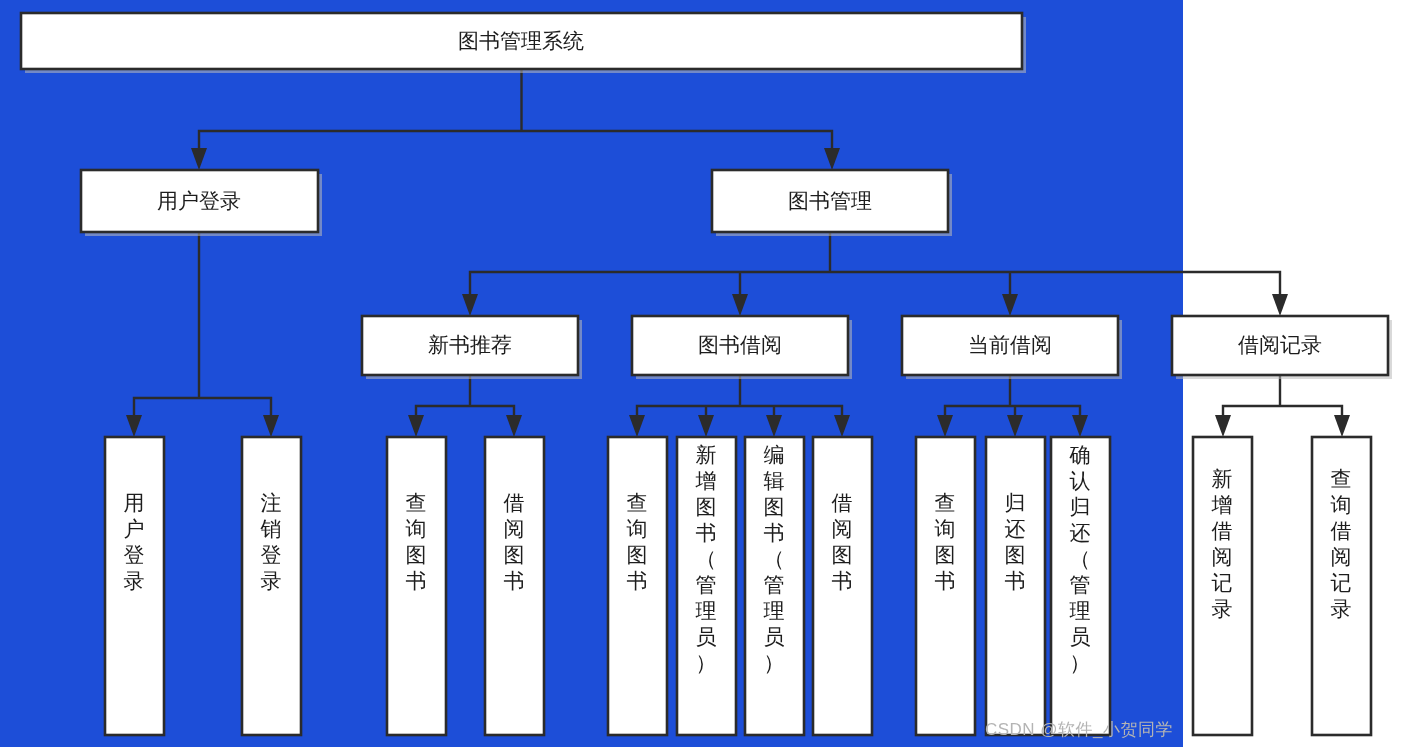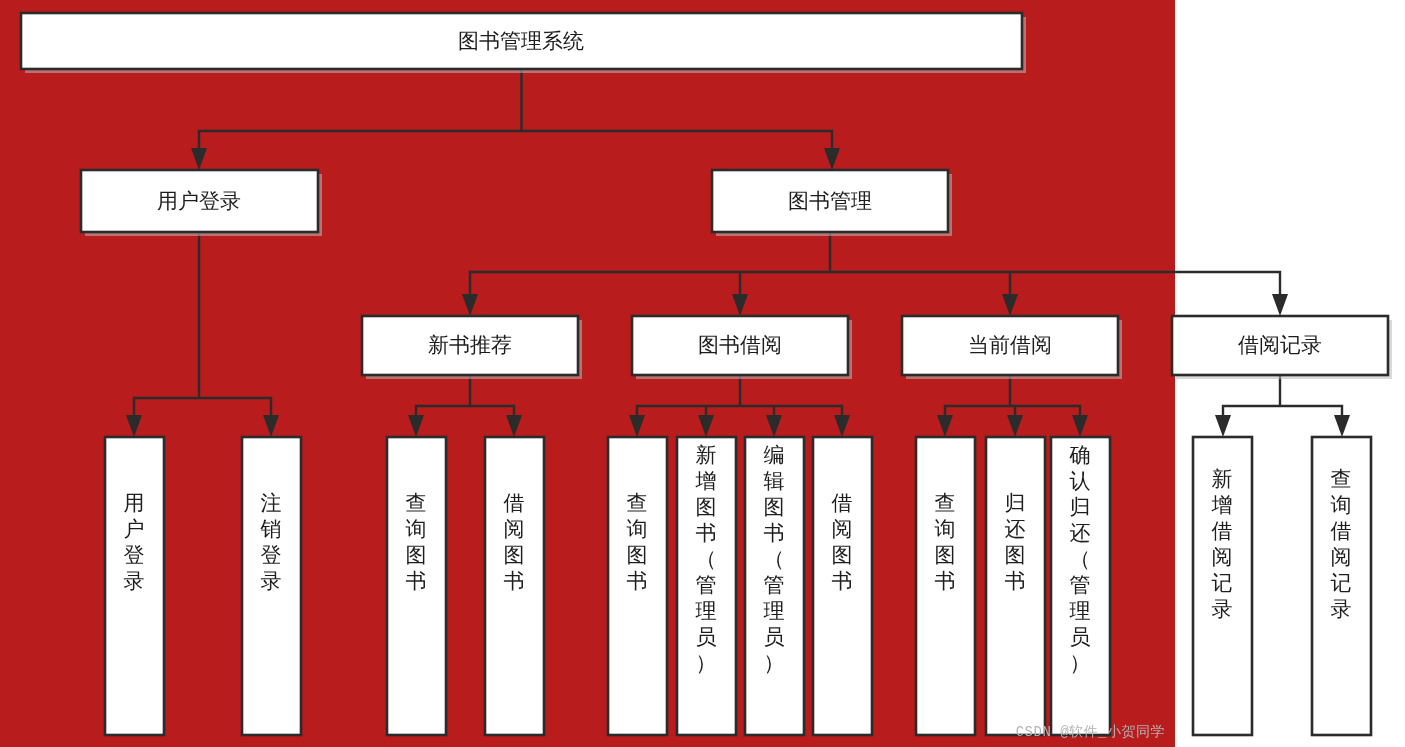--- a/index.html
+++ b/index.html
@@ -11,21 +11,22 @@
   body {
     width: 1405px;
     height: 747px;
     font-family: "Liberation Sans", "DejaVu Sans", sans-serif;
     overflow: hidden;
   }
   #diagram-root {
     position: relative;
     width: 1175px;
     height: 747px;
-    background: #b91c1c;
+    background: #1d4ed8;
+    padding-left: 8px;
   }
   svg#diagram-svg {
     position: absolute;
     left: 0;
     top: 0;
     width: 1405px;
     height: 747px;
     display: block;
   }
   .node-box {
@@ -57,22 +58,22 @@
   .node-label-v-char {
     font-family: "Liberation Sans", "DejaVu Sans", sans-serif;
     font-size: 21px;
     fill: #1d1d1d;
     text-anchor: middle;
   }
   .watermark {
     position: absolute;
     right: 10px;
     bottom: 6px;
-    font-family: Liberation Mono, monospace;
-    font-size: 14px;
+    font-family: Liberation Sans, sans-serif;
+    font-size: 17px;
     color: #b4b4b4;
     letter-spacing: 0.5px;
     white-space: nowrap;
     user-select: none;
   }
 </style>
 </head>
 <body>
 
 <div id="diagram-root">

